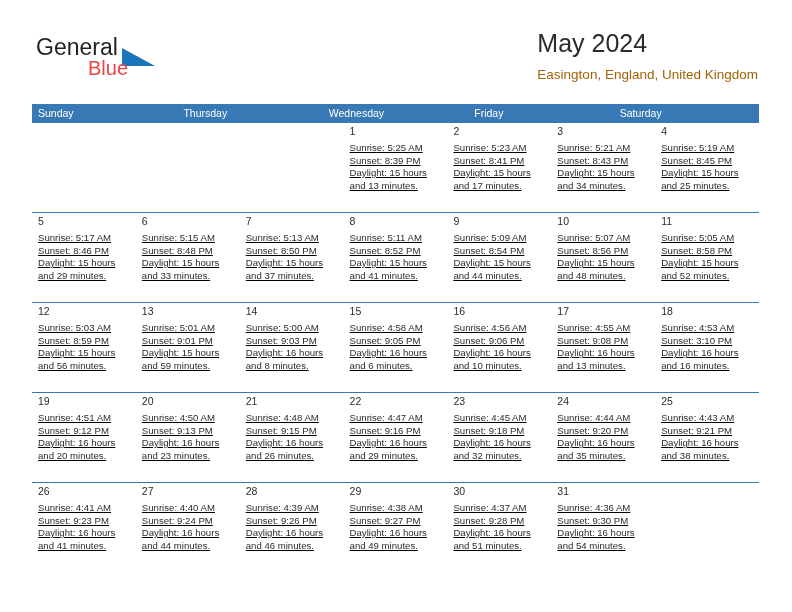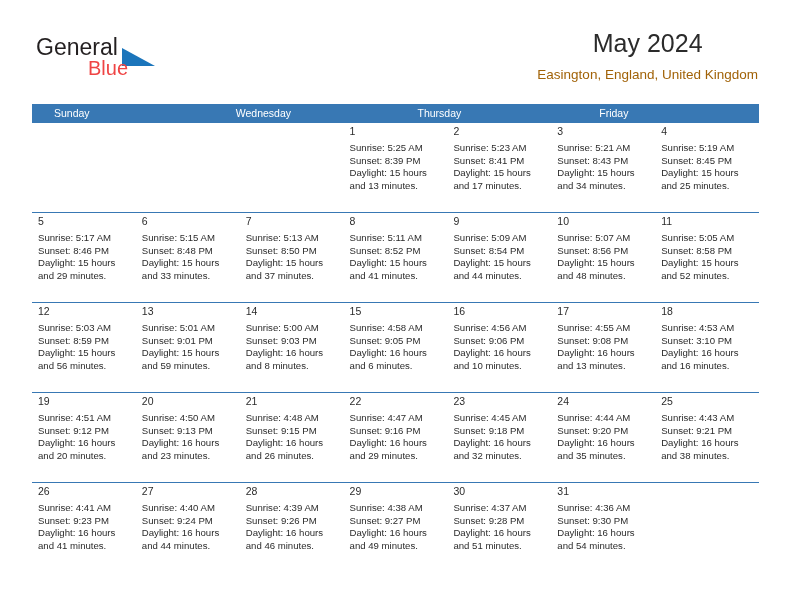--- a/index.html
+++ b/index.html
@@ -63,21 +63,21 @@
     width: 0;
     height: 0;
     border-left: 33px solid #1b75bb;
     border-top: 18px solid transparent;
   }
 
   .title-block {
     position: absolute;
     right: 0;
     top: 0;
-    text-align: center;
+    text-align: left;
   }
   .cal-title {
     font-size: 25px;
     color: #2b2b2b;
     line-height: 30px;
     font-weight: 400;
     white-space: nowrap;
   }
   .cal-subtitle {
     margin-top: 9px;
@@ -99,21 +99,21 @@
   .weekday-row {
     display: flex;
     background: #3878b4;
     height: 19px;
   }
   .weekday {
     flex: 1 1 0;
     color: #ffffff;
     font-size: 10.5px;
     line-height: 19px;
-    padding-left: 22px;
+    padding-left: 6px;
     white-space: nowrap;
     overflow: hidden;
   }
 
   .week {
     position: relative;
     border-top: 1px solid #3878b4;
   }
   .week:first-of-type { border-top: none; }
 
@@ -146,20 +146,21 @@
     font-size: 10.5px;
     color: #2b2b2b;
     line-height: 16px;
     height: 16px;
   }
 
   .day-lines {
     position: relative;
     z-index: 2;
     margin-top: 3px;
+    text-decoration: underline;
   }
   .day-line {
     font-size: 9.6px;
     color: #2b2b2b;
     line-height: 12.6px;
     white-space: nowrap;
   }
 </style>
 </head>
 <body>
@@ -177,23 +178,24 @@
     <div class="title-block">
       <div class="cal-title">May 2024</div>
       <div class="cal-subtitle">Easington, England, United Kingdom</div>
     </div>
 
   </div>
 
   <div class="calendar">
     <div class="weekday-row" id="weekday-row">
         <div class="weekday">Sunday</div>
+        <div class="weekday">Thursday</div>
         <div class="weekday">Wednesday</div>
-        <div class="weekday">Thursday</div>
         <div class="weekday">Friday</div>
+        <div class="weekday">Saturday</div>
       </div>
     <div id="weeks-container">
         <div class="week">
           <div class="daynum-band"></div>
           <div class="week-inner">
             <div class="day-cell">
               <div class="day-number"></div>
               <div class="day-lines"></div>
             </div>
             <div class="day-cell">

